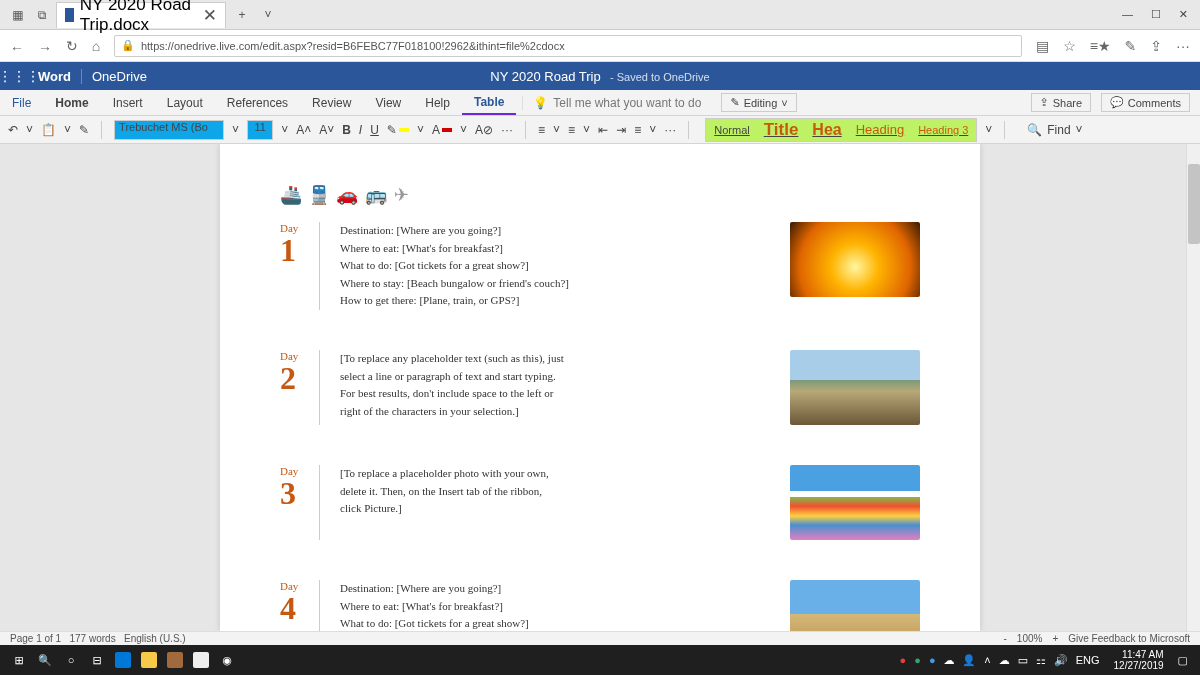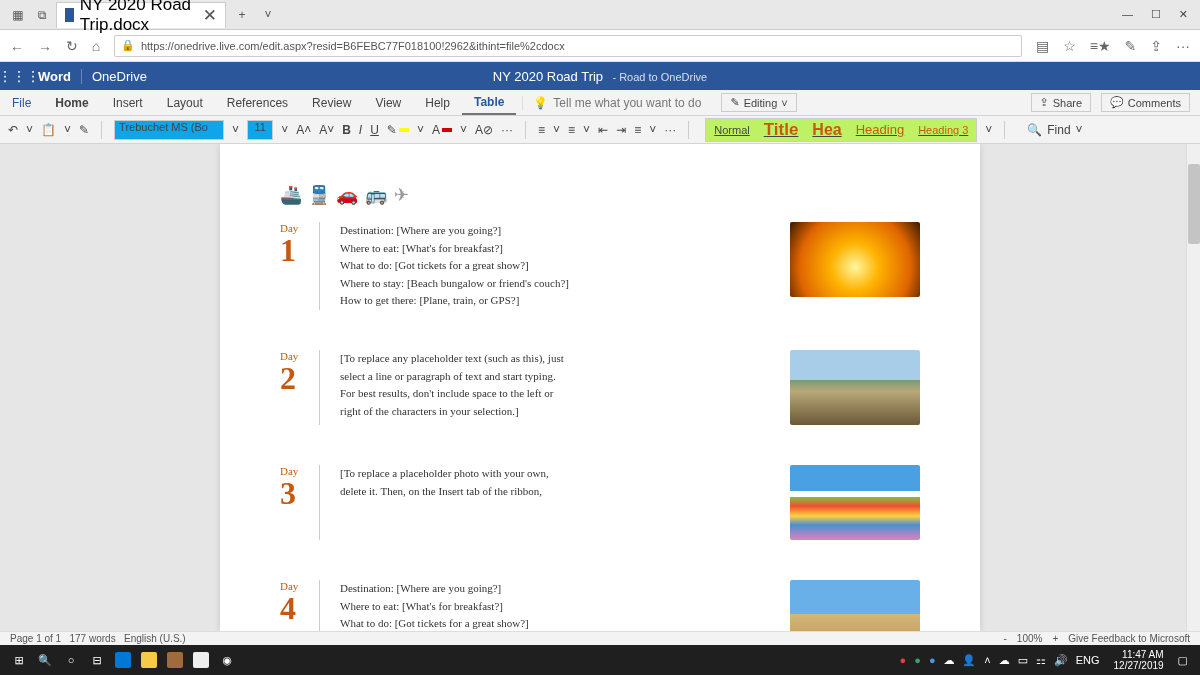--- a/index.html
+++ b/index.html
@@ -28,21 +28,21 @@
 .word-header .center { position: absolute; left: 50%; transform: translateX(-50%); font-size: 12px; }
 .word-header .doc-title { font-size: 13px; }
 .word-header .saved { color: rgba(255,255,255,0.8); font-size: 11px; margin-left: 6px; }
 .word-header .right { margin-left: auto; display: flex; gap: 16px; font-size: 12px; align-items: center; }
 .premium::before { content: "◈ "; }
 
 
 .ribbon-tabs { height: 26px; background: #f3f3f3; display: flex; align-items: center; border-bottom: 1px solid #d4d4d4; font-size: 12px; }
 .ribbon-tabs .menu-tab { padding: 0 12px; height: 100%; display: flex; align-items: center; color: #444; cursor: pointer; }
 .ribbon-tabs .menu-tab.file { color: #2b579a; }
-.ribbon-tabs .menu-tab.selected { color: #2b579a; border-bottom: 2px solid #737373; font-weight: 600; }
+.ribbon-tabs .menu-tab.selected { color: #2b579a; border-bottom: 2px solid #6d28d9; font-weight: 600; }
 .ribbon-tabs .tell-me { display: flex; align-items: center; gap: 5px; padding: 0 10px; color: #777; border-left: 1px solid #ddd; margin-left: 6px; }
 .ribbon-tabs .editing-btn { border: 1px solid #ccc; padding: 2px 8px; font-size: 11px; color: #444; margin-left: 10px; display: flex; align-items: center; gap: 4px; }
 .ribbon-right { margin-left: auto; display: flex; gap: 10px; padding-right: 10px; }
 .ribbon-right .rbtn { border: 1px solid #ccc; padding: 2px 8px; font-size: 11px; color: #444; display: flex; align-items: center; gap: 4px; }
 
 
 .toolbar { height: 28px; background: #f3f3f3; display: flex; align-items: center; padding: 0 8px; gap: 8px; border-bottom: 1px solid #d4d4d4; font-size: 12px; color: #444; }
 .toolbar .tool { display: flex; align-items: center; gap: 2px; }
 .toolbar select, .toolbar .sel { border: 1px solid #ccc; background: #0ea5e9; font-size: 11px; height: 20px; padding: 0 4px; }
 .toolbar .sep { width: 1px; height: 18px; background: #ccc; margin: 0 4px; }
@@ -133,21 +133,21 @@
     <span>···</span>
   </div>
 </div>
 
 <div class="word-header">
   <span class="app-icon">⋮⋮⋮</span>
   <span class="brand">Word</span>
   <span class="onedrive">OneDrive</span>
   <div class="center">
     <span class="doc-title">NY 2020 Road Trip</span>
-    <span class="saved">- Road to OneDrive</span>
+    <span class="saved">- Saved to OneDrive</span>
   </div>
 </div>
 
 <div class="ribbon-tabs">
   <span class="menu-tab file">File</span>
   <span class="menu-tab" style="font-weight:600">Home</span>
   <span class="menu-tab">Insert</span>
   <span class="menu-tab">Layout</span>
   <span class="menu-tab">References</span>
   <span class="menu-tab">Review</span>
@@ -268,20 +268,21 @@
           <div class="day-img img2"></div>
         </div>
         <div class="day-block">
           <div class="day-col">
             <div class="day-label">Day</div>
             <div class="day-num">3</div>
           </div>
           <div class="day-text">
             <div>[To replace a placeholder photo with your own,</div>
             <div>delete it. Then, on the Insert tab of the ribbon,</div>
+            <div>click Picture.]</div>
           </div>
           <div class="day-img img3"></div>
         </div>
         <div class="day-block">
           <div class="day-col">
             <div class="day-label">Day</div>
             <div class="day-num">4</div>
           </div>
           <div class="day-text">
             <div>Destination: [Where are you going?]</div>

